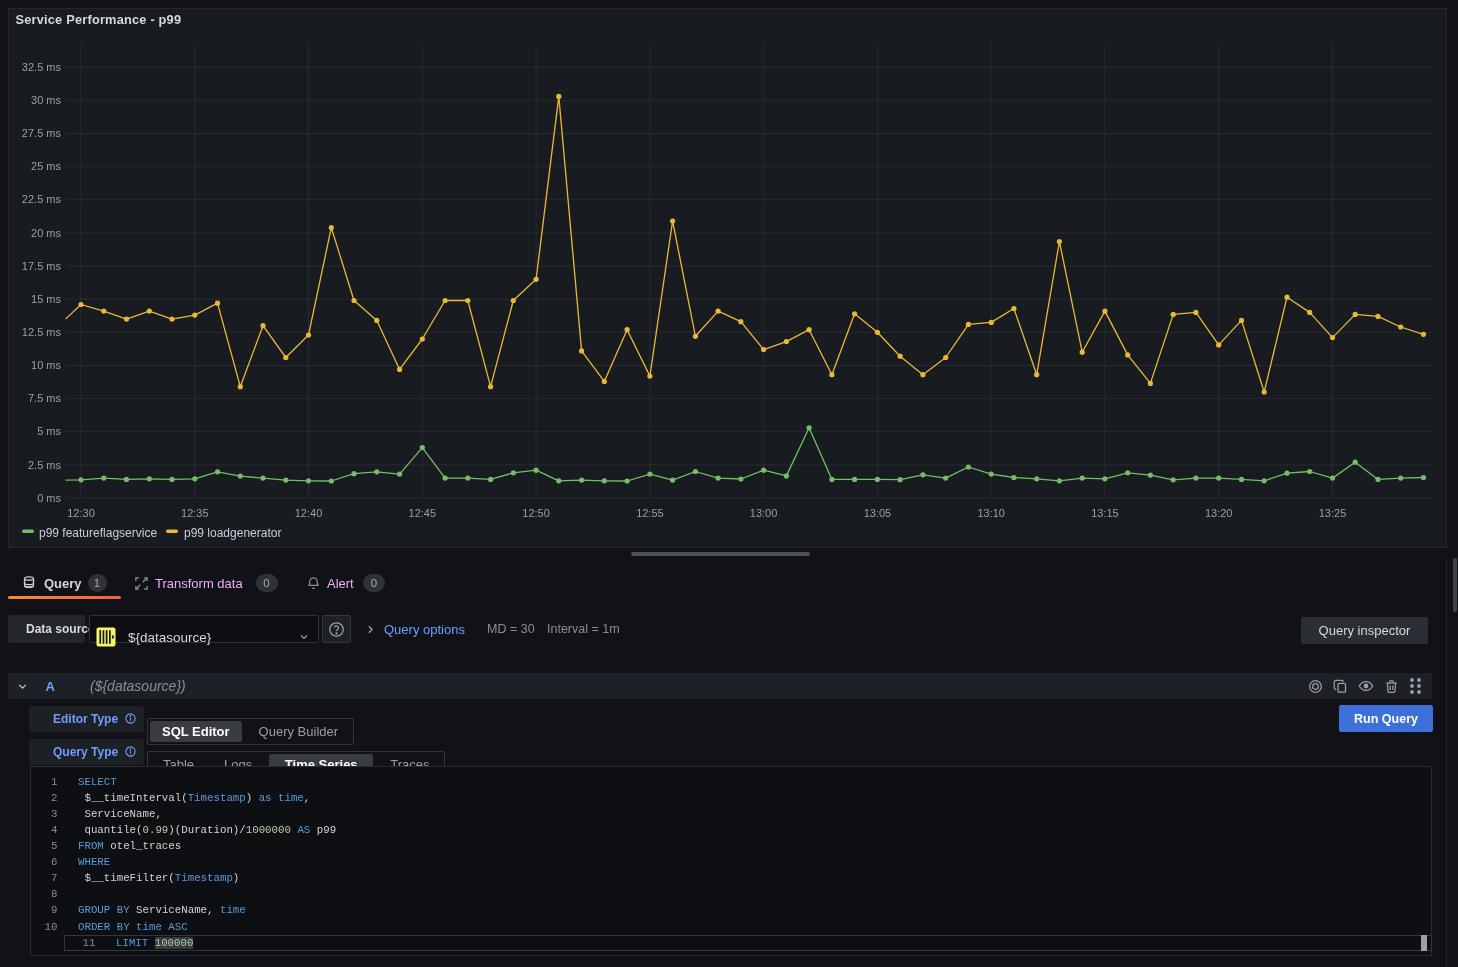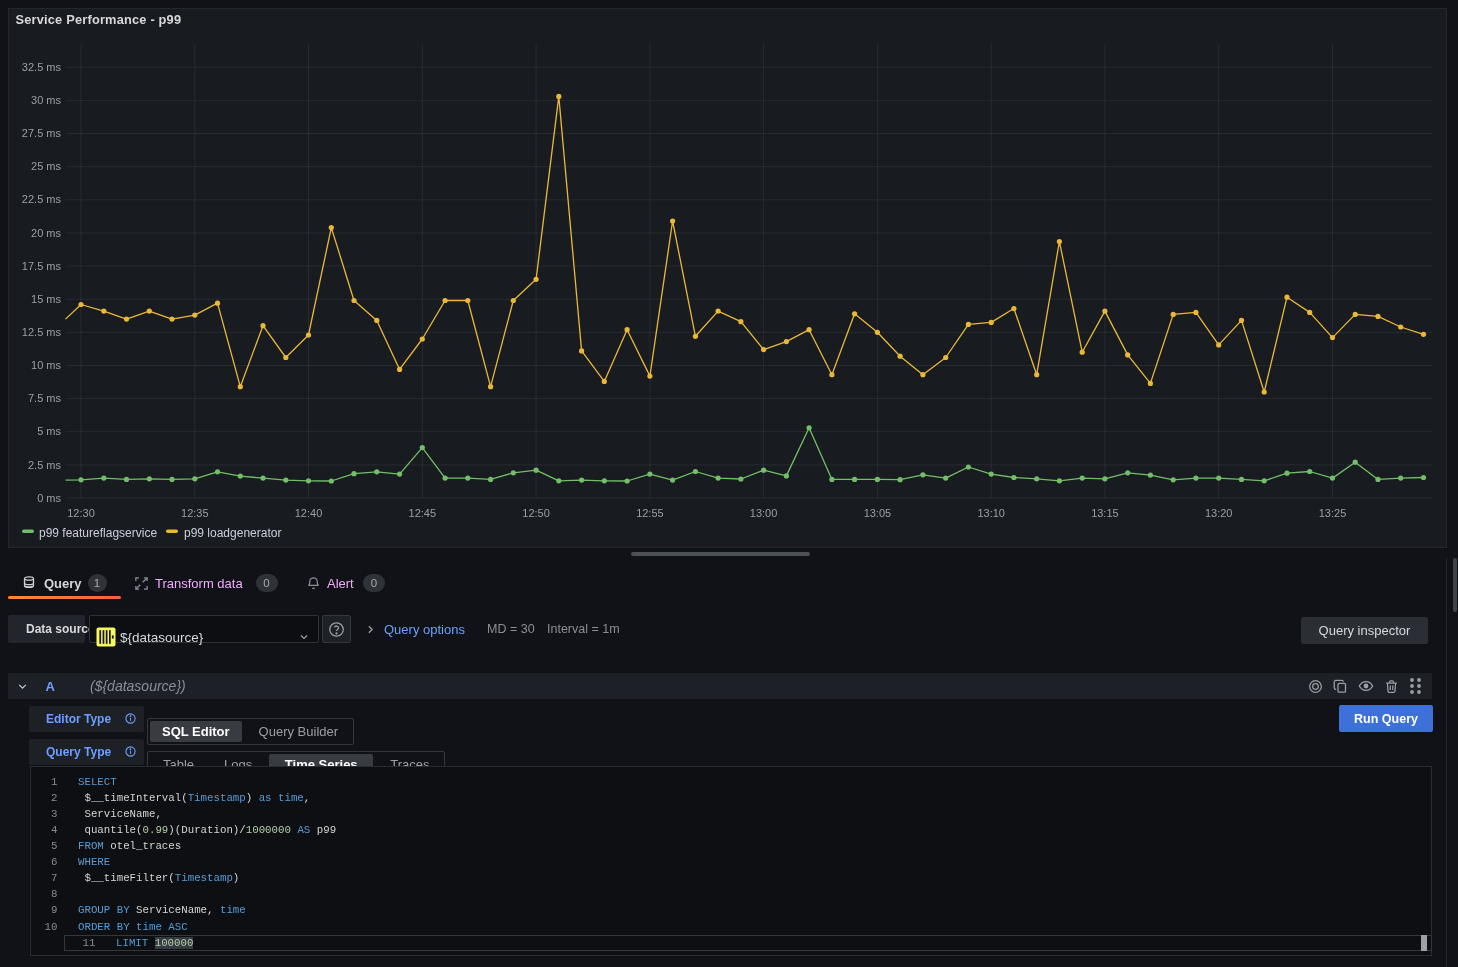--- a/index.html
+++ b/index.html
@@ -17,40 +17,40 @@
   display:flex; align-items:center; justify-content:center; }
 .badge.w0 { width:22px; }
 .underline { position:absolute; left:8px; top:595.5px; width:113px; height:3px;
   border-radius:1.5px; background:linear-gradient(90deg,#ff8833 0%,#f55f3e 100%); }
 .dslabel { position:absolute; left:8px; top:615px; width:77px; height:28px;
   background:#22252b; border-radius:2px; display:flex; align-items:center;
   padding-left:18px; font-size:12px; font-weight:700; color:#d8d9dd;
   white-space:nowrap; }
 .dsbox { position:absolute; left:89px; top:615px; width:230px; height:28px;
   background:#0d0e12; border:1px solid #2f3136; border-radius:2px;
-  display:flex; align-items:center; padding:16px 8px 0 6px; gap:4px; }
+  display:flex; align-items:center; padding:16px 8px 0 6px; gap:12px; }
 .dsbox .dstext { font-size:13.5px; color:#d8d9dd; flex:1; }
 .helpbtn { position:absolute; left:322px; top:615px; width:29px; height:28px;
   background:#1e2126; border:1px solid #34373d; border-radius:2px;
   display:flex; align-items:center; justify-content:center; }
 .qo { position:absolute; top:615px; height:28px; display:flex; align-items:center; }
 .blue { color:#6e9fff; font-size:13px; font-weight:500; }
 .gray { color:#8b8e96; font-size:12.5px; }
 .qinspect { position:absolute; left:1301px; top:617px; width:127px; height:27px;
   background:#2b2e35; border-radius:2px; color:#d8d9dd; font-size:13px;
   font-weight:500; display:flex; align-items:center; justify-content:center; }
 .arow { position:absolute; left:8px; top:673px; width:1424px; height:26px;
   background:#1d2026; display:flex; align-items:center; }
 .arow .aname { color:#6e9fff; font-size:13px; font-weight:700; position:absolute; left:37.5px; }
 .arow .adesc { color:#8b8e96; font-size:14px; font-style:italic; position:absolute; left:82px; }
 .aicons { position:absolute; right:10px; top:0; height:26px; display:flex;
   align-items:center; gap:10px; }
 .ilabel { position:absolute; left:29px; width:115px; height:26px; background:#1d2025;
   border-radius:2px; display:flex; align-items:center; justify-content:space-between;
-  padding:0 8px 0 17px; font-size:12px; font-weight:700; color:#6e9fff; }
+  padding:0 8px 0 24px; font-size:12px; font-weight:700; color:#6e9fff; }
 .seg { position:absolute; left:147px; height:27px; border:1px solid #33363d;
   border-radius:2px; display:flex; align-items:center; padding:0; background:#111217;margin-top:12px; }
 .seg .si { height:25px; display:flex; align-items:center; padding:0 15px;
   font-size:13px; color:#9d9fa6; border-radius:2px; justify-content:center; }
 .seg .si.on { background:#383c42; color:#ffffff; font-weight:700; height:21px;
   margin:0 2px; padding:0; }
 .runq { position:absolute; left:1339px; top:705px; width:94px; height:27px;
   background:#3d71d9; border-radius:2px; color:#fff; font-size:12.5px; font-weight:700;
   display:flex; align-items:center; justify-content:center; }
 .codebox { position:absolute; left:29.5px; top:765.5px; width:1402.5px; height:190px;

